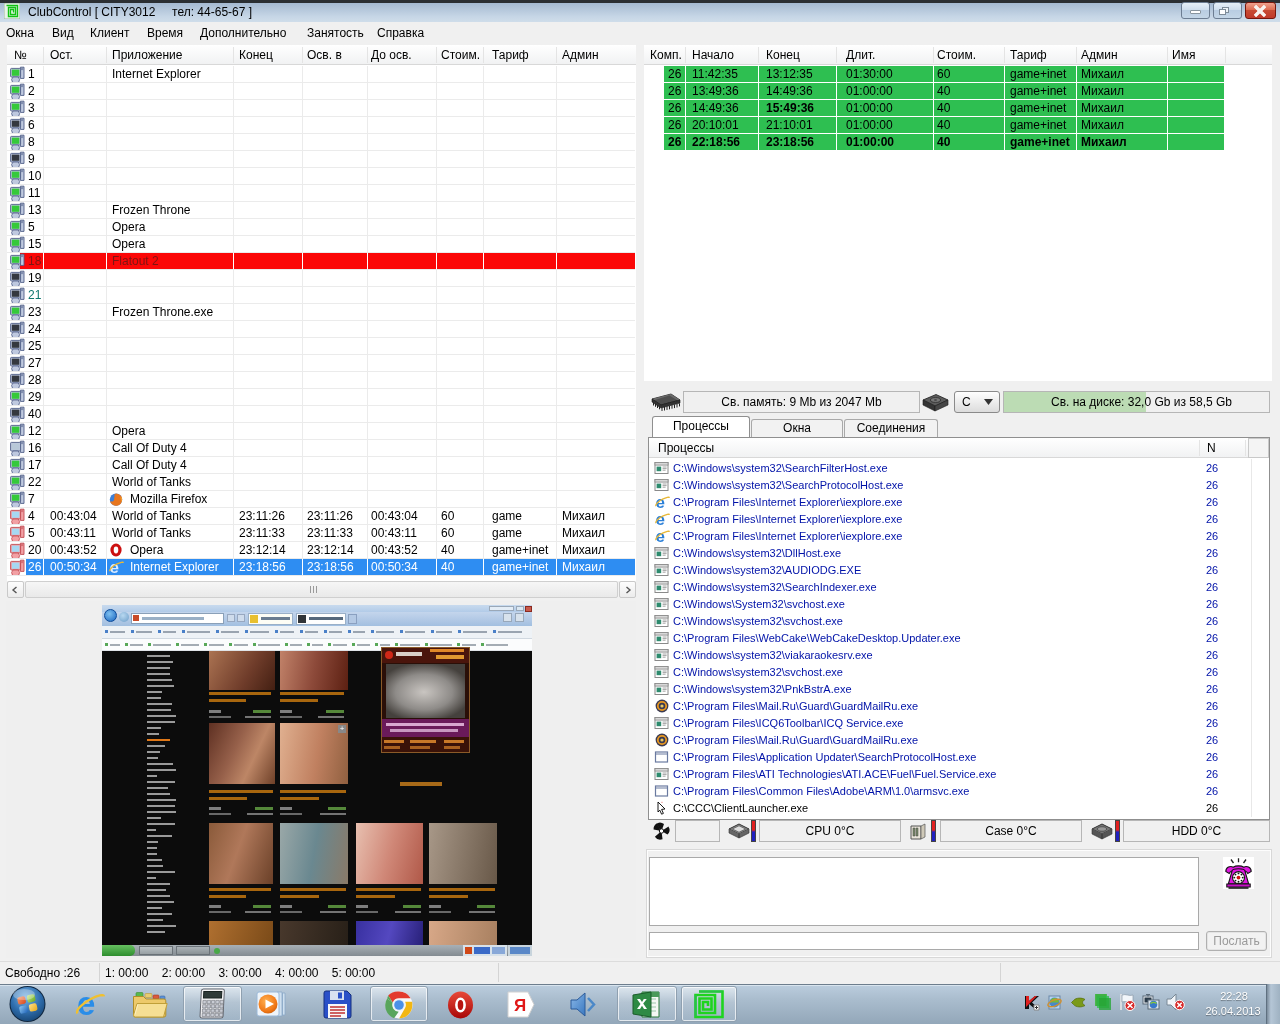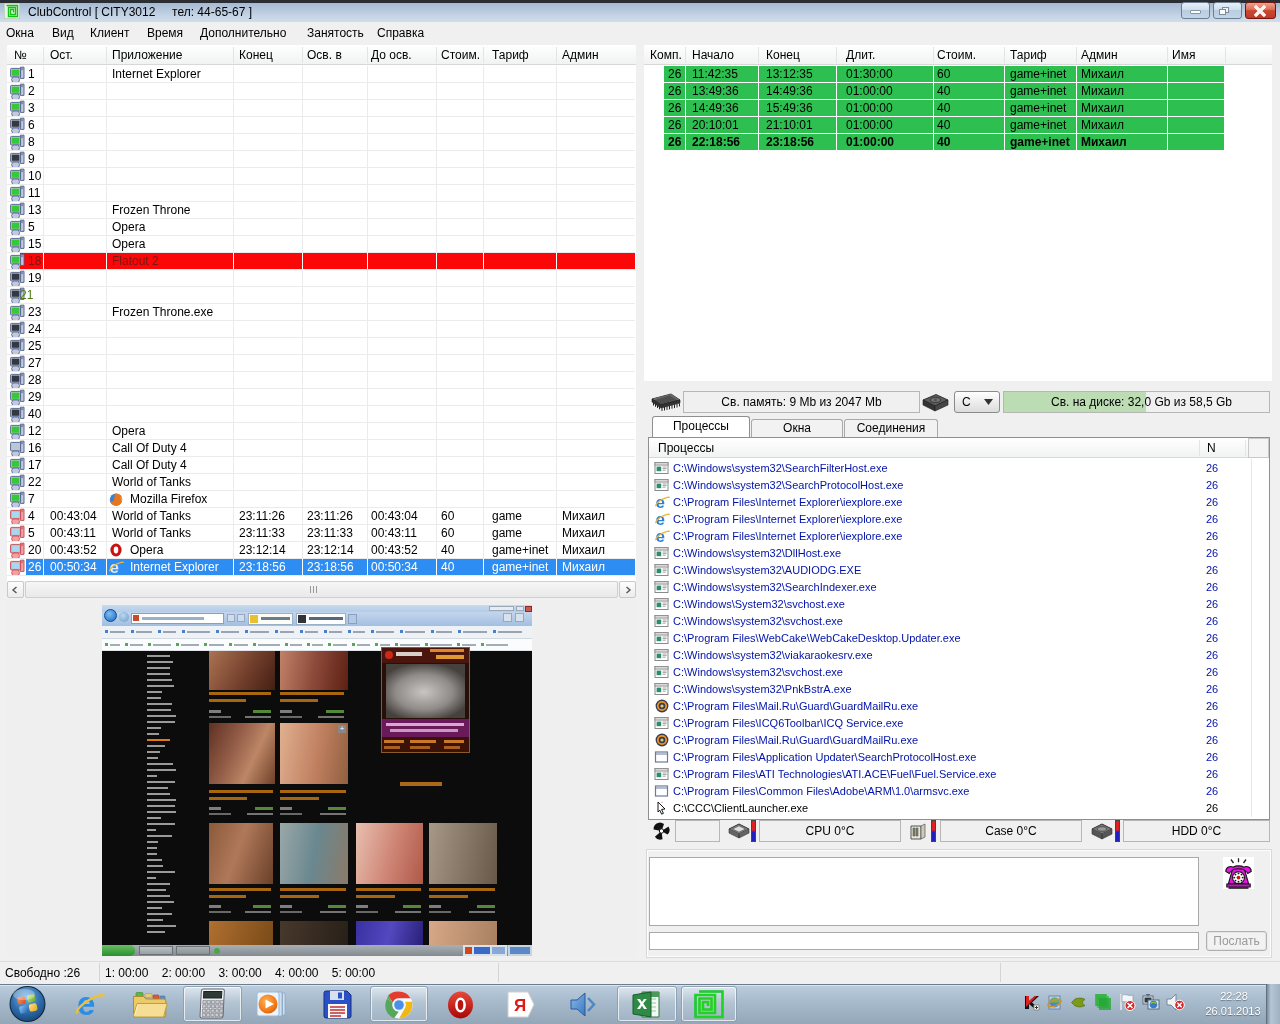--- a/index.html
+++ b/index.html
@@ -182,21 +182,21 @@
 <div class="a t13" style="left:112px;top:253px;color:#7d1513">Flatout 2</div>
 <div class="a" style="left:7px;top:286px;width:628px;height:1px;background:#ebebeb"></div>
 <svg class="a" style="left:10px;top:270px;--scr:#34383f;" width="16" height="16">
     <use href="#pc"></use>
   </svg>
 <div class="a t13" style="left:28px;top:270px;color:#000">19</div>
 <div class="a" style="left:7px;top:303px;width:628px;height:1px;background:#ebebeb"></div>
 <svg class="a" style="left:10px;top:287px;--scr:#34383f;" width="16" height="16">
     <use href="#pc"></use>
   </svg>
-<div class="a t13" style="left:20px;top:287px;color:#4d7c0f">21</div>
+<div class="a t13" style="left:28px;top:287px;color:#0f766e">21</div>
 <div class="a" style="left:7px;top:320px;width:628px;height:1px;background:#ebebeb"></div>
 <svg class="a" style="left:10px;top:304px;" width="16" height="16">
     <use href="#pc"></use>
   </svg>
 <div class="a t13" style="left:28px;top:304px;color:#000">23</div>
 <div class="a t13" style="left:112px;top:304px;color:#000">Frozen Throne.exe</div>
 <div class="a" style="left:7px;top:337px;width:628px;height:1px;background:#ebebeb"></div>
 <svg class="a" style="left:10px;top:321px;--scr:#34383f;" width="16" height="16">
     <use href="#pc"></use>
   </svg>
@@ -391,21 +391,21 @@
 <div class="a" style="left:664px;top:100px;width:560px;height:16px;background:#2ebf51"></div>
 <div class="a" style="left:685px;top:100px;width:1px;height:16px;background:#fff"></div>
 <div class="a" style="left:758px;top:100px;width:1px;height:16px;background:#fff"></div>
 <div class="a" style="left:836px;top:100px;width:1px;height:16px;background:#fff"></div>
 <div class="a" style="left:933px;top:100px;width:1px;height:16px;background:#fff"></div>
 <div class="a" style="left:1004px;top:100px;width:1px;height:16px;background:#fff"></div>
 <div class="a" style="left:1076px;top:100px;width:1px;height:16px;background:#fff"></div>
 <div class="a" style="left:1167px;top:100px;width:1px;height:16px;background:#fff"></div>
 <div class="a t13" style="left:668px;top:100px;font-weight:normal">26</div>
 <div class="a t13" style="left:692px;top:100px;font-weight:normal">14:49:36</div>
-<div class="a t13" style="left:766px;top:100px;font-weight:normal">15:49:36</div>
+<div class="a t13" style="left:766px;top:100px;font-weight:bold">15:49:36</div>
 <div class="a t13" style="left:846px;top:100px;font-weight:normal">01:00:00</div>
 <div class="a t13" style="left:937px;top:100px;font-weight:normal">40</div>
 <div class="a t13" style="left:1010px;top:100px;font-weight:normal">game+inet</div>
 <div class="a t13" style="left:1081px;top:100px;font-weight:normal">Михаил</div>
 <div class="a" style="left:664px;top:117px;width:560px;height:16px;background:#2ebf51"></div>
 <div class="a" style="left:685px;top:117px;width:1px;height:16px;background:#fff"></div>
 <div class="a" style="left:758px;top:117px;width:1px;height:16px;background:#fff"></div>
 <div class="a" style="left:836px;top:117px;width:1px;height:16px;background:#fff"></div>
 <div class="a" style="left:933px;top:117px;width:1px;height:16px;background:#fff"></div>
 <div class="a" style="left:1004px;top:117px;width:1px;height:16px;background:#fff"></div>
@@ -1059,14 +1059,14 @@
  <rect x="6" y="7" width="11" height="9" fill="#dde6ee" stroke="#5a6a78"></rect>
  <circle cx="11.5" cy="11.5" r="3.8" fill="#3a7ac8"></circle>
  <path d="M8.5 10.5c2-1.5 4-1.5 6 0" stroke="#88c838" stroke-width="1.4" fill="none"></path>
 </svg>
 <svg class="a" style="left:1166px;top:993px" width="19" height="18" viewBox="0 0 19 18">
  <path d="M1 6h4l5-5v16l-5-5H1Z" fill="#f0f4f8" stroke="#788896"></path>
  <circle cx="13.5" cy="12" r="4.8" fill="#d62828" stroke="#fff"></circle>
  <path d="M11.3 9.8 15.7 14.2M15.7 9.8l-4.4 4.4" stroke="#fff" stroke-width="1.5"></path>
 </svg>
 <div class="a" style="left:1204px;top:990px;width:60px;height:14px;color:#fff;font-size:11px;text-align:center;text-shadow:0 1px 1px rgba(0,0,0,0.4)">22:28</div>
-<div class="a" style="left:1193px;top:1005px;width:80px;height:14px;color:#fff;font-size:11px;text-align:center;text-shadow:0 1px 1px rgba(0,0,0,0.4)">26.01.2013</div>
+<div class="a" style="left:1193px;top:1005px;width:80px;height:14px;color:#fff;font-size:11px;text-align:center;text-shadow:0 1px 1px rgba(0,0,0,0.4)">26.04.2013</div>
 <div class="a" style="left:1266px;top:984px;width:14px;height:40px;background:linear-gradient(90deg,#7a8b9b,#b5c6d6 30%,#9fb2c2);border-left:1px solid #5f7080"></div>
 
 </body></html>

